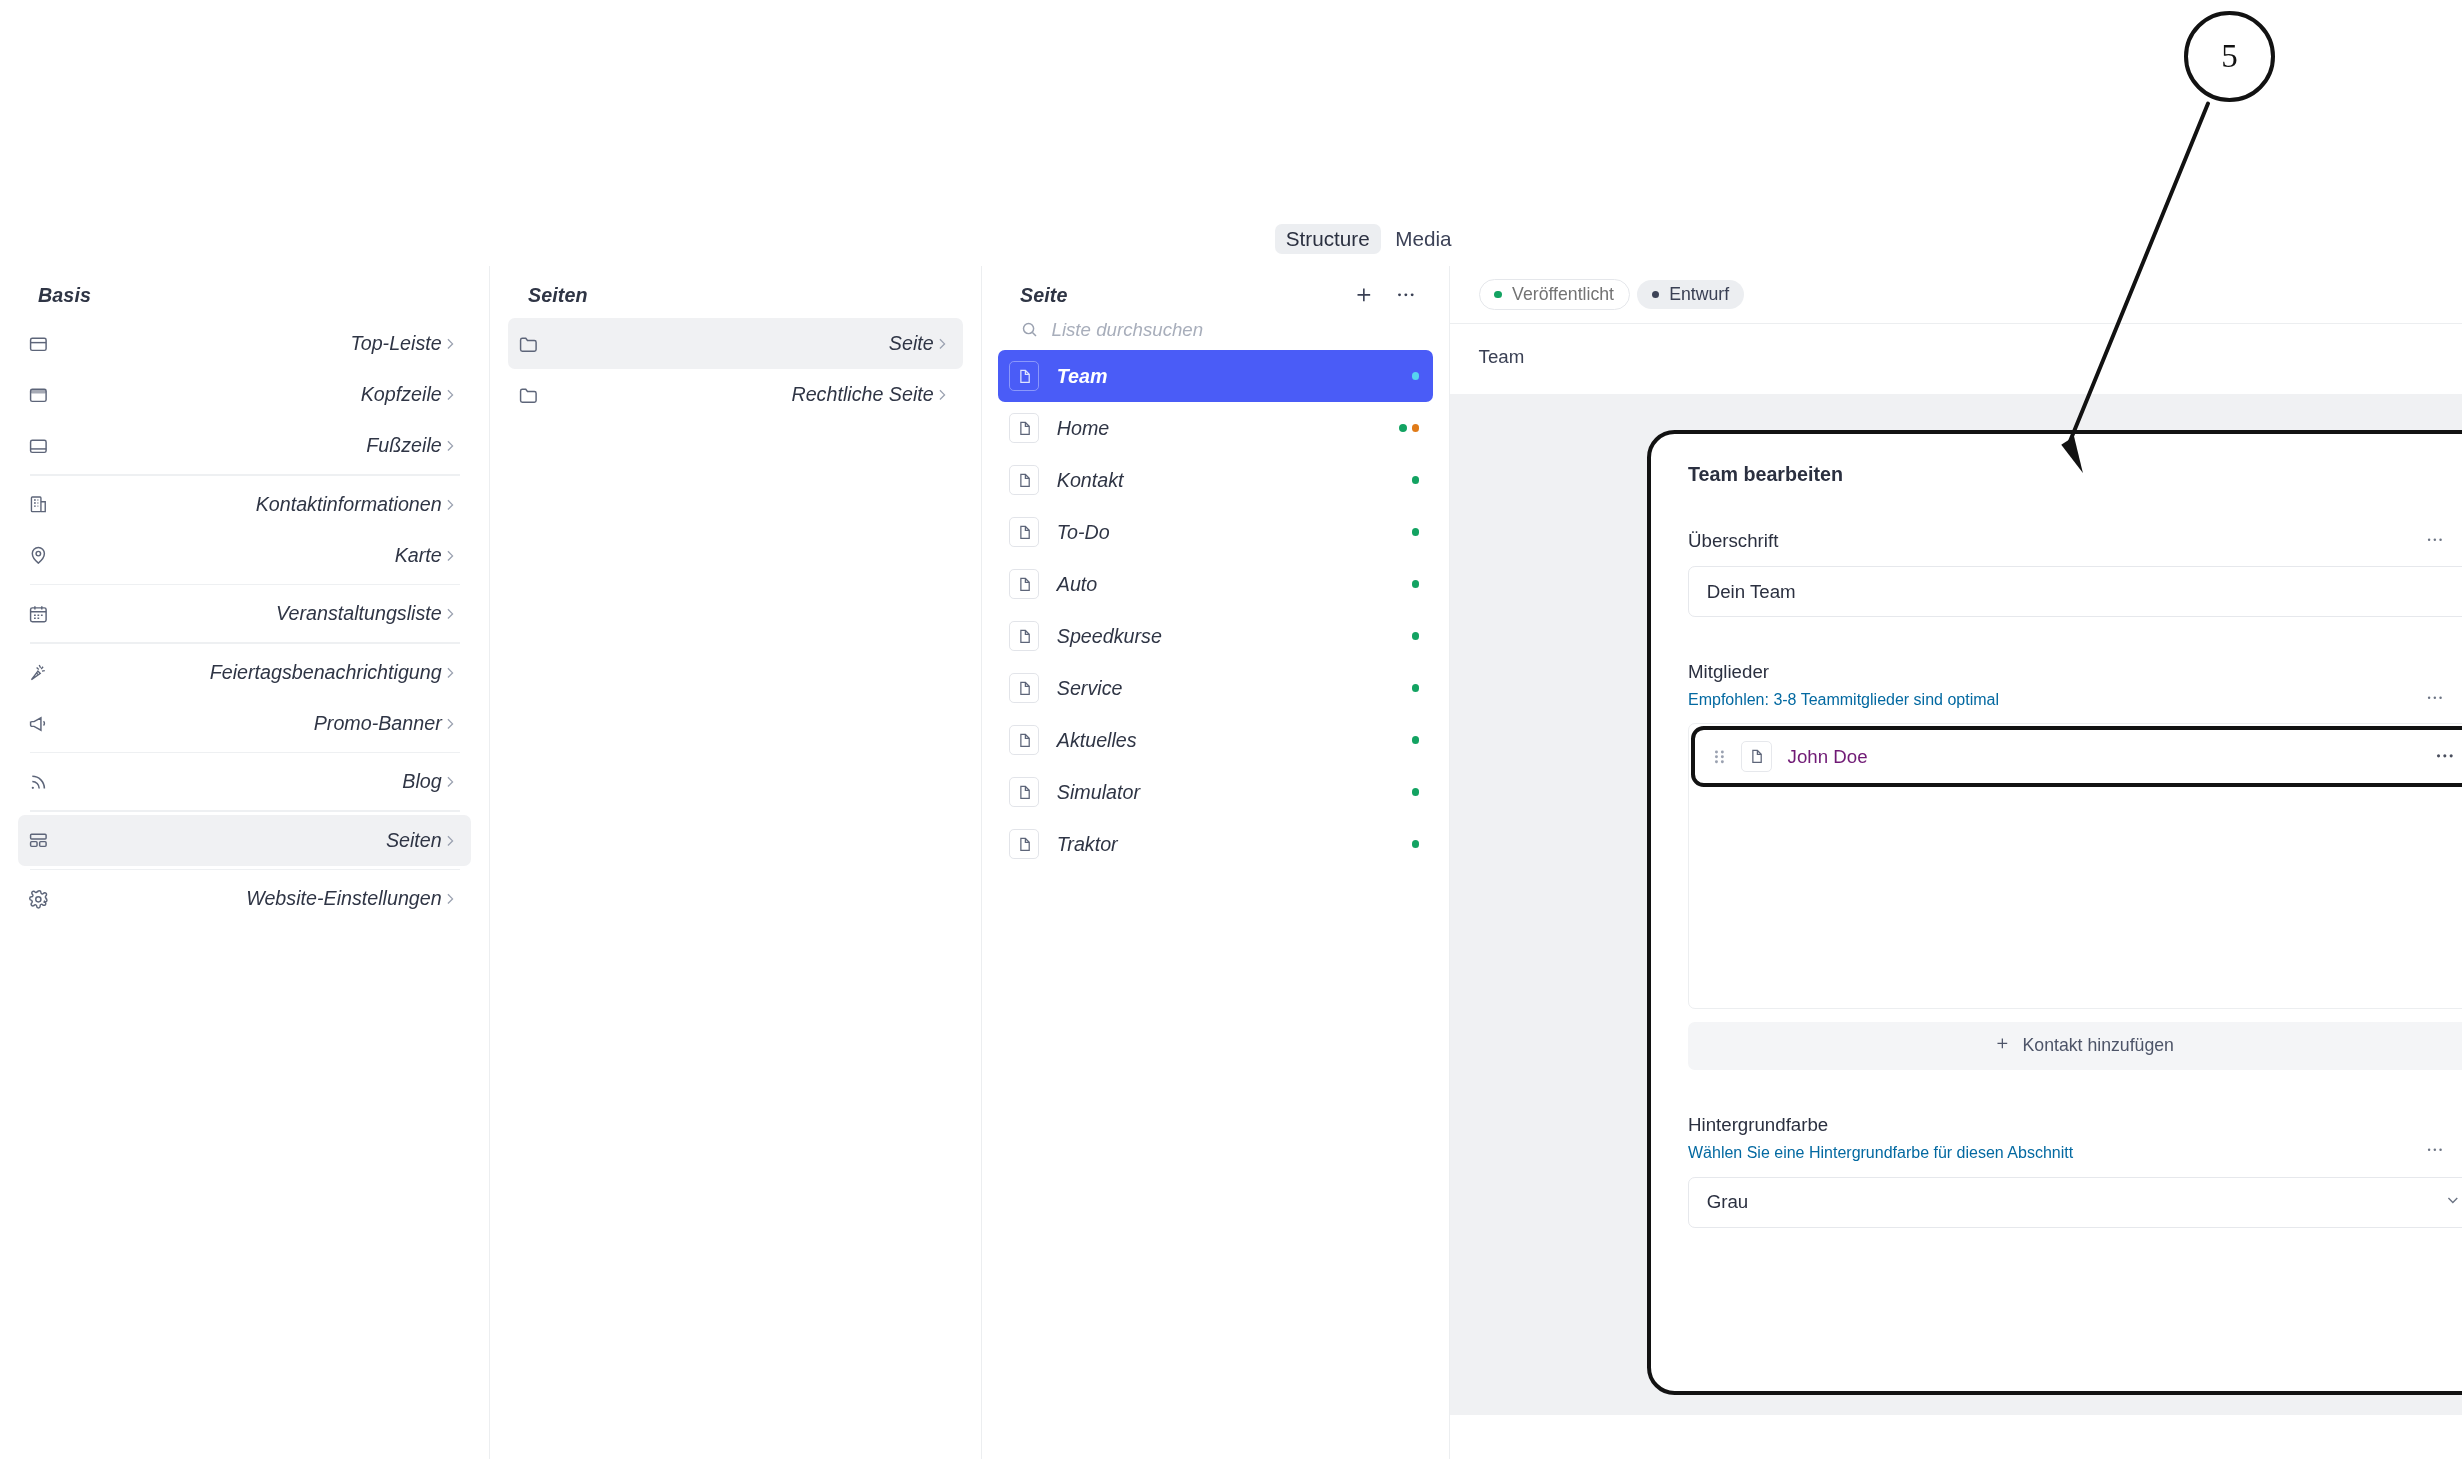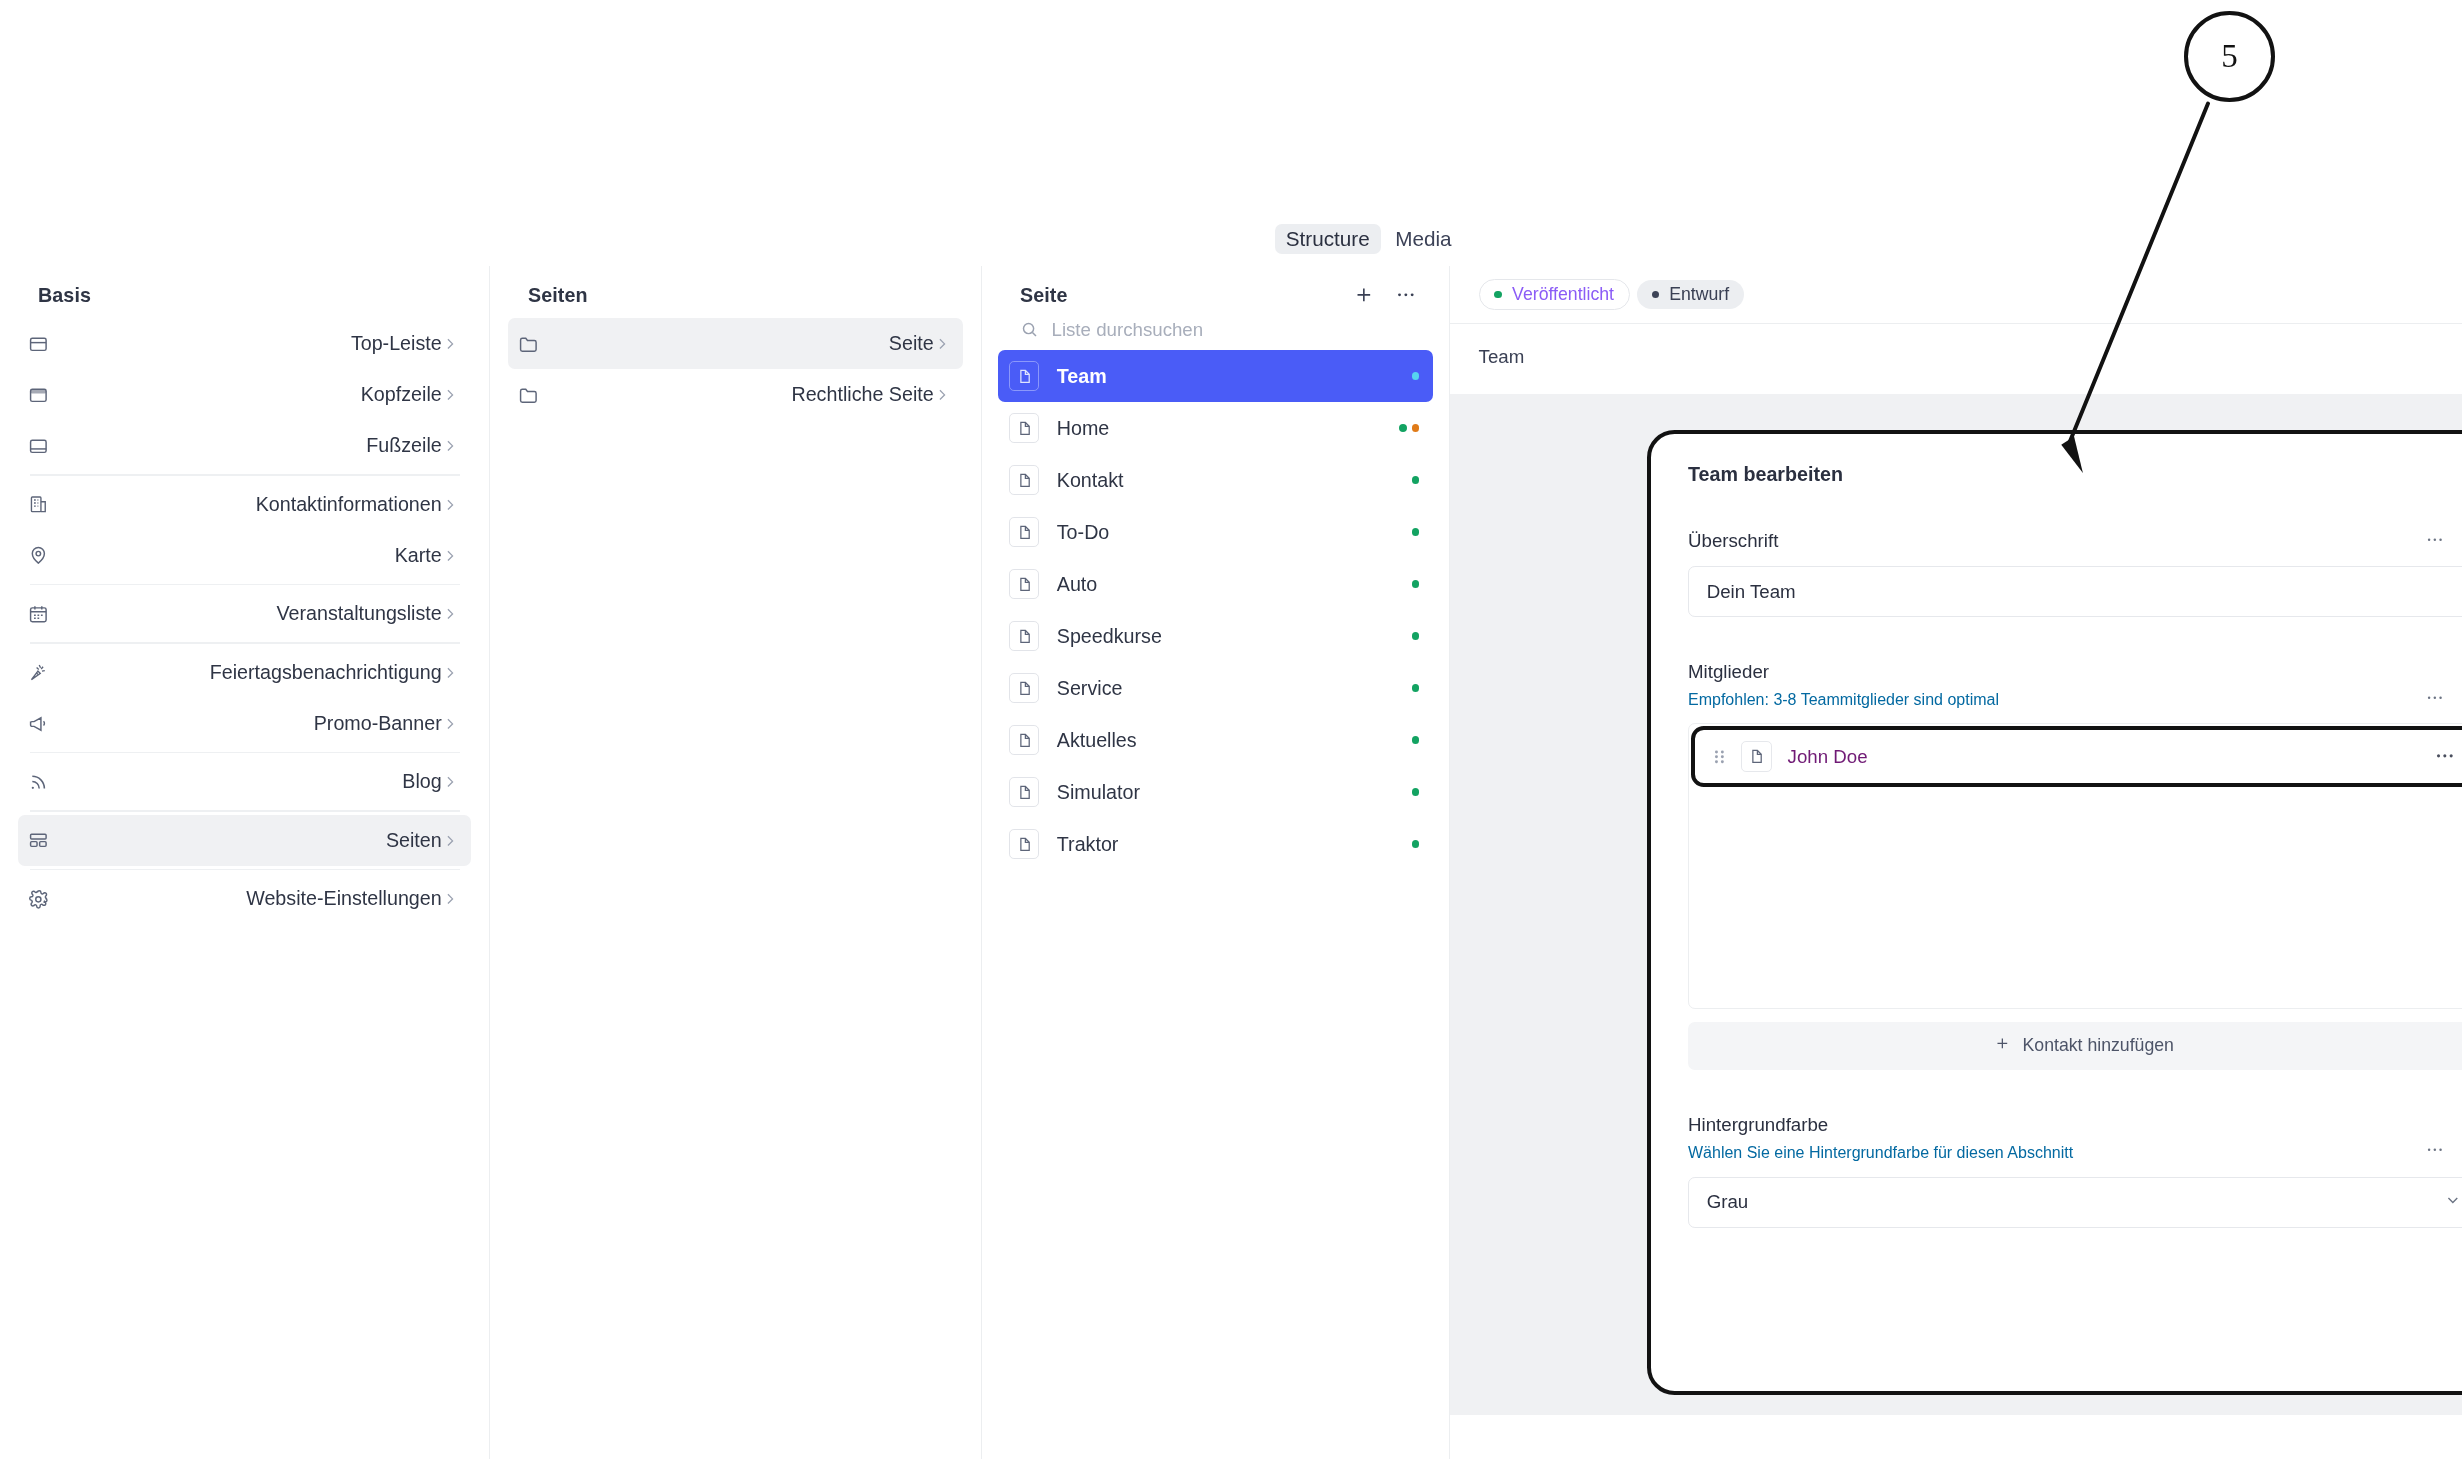--- a/index.html
+++ b/index.html
@@ -11,21 +11,21 @@
   }
   #app { position: relative; width: 3019px; height: 1484px; background:#fff; }
   .tabgroup { position:absolute; left:1275px; top:224px; display:flex; align-items:center; gap:3.9px; }
   .tabbtn {
     font-size:20.7px; color:#3c4257; font-weight:400;
     padding:4.9px 10.8px; border-radius:6.9px; line-height:1;
   }
   .tabbtn.active { background:#eceef1; color:#2b3040; }
 
   
-  .col { position:absolute; top:266px; bottom:25px; background:#fff; border-right:1.5px solid #eceef0; }
+  .col { position:absolute; top:266px; bottom:25px; background:#fff; border-right:1.5px solid #eceef0;font-style:italic; }
   #col-basis { left:0; width:490px; }
   #col-seiten { left:490px; width:492px; }
   #col-seite { left:982px; width:468px; }
 
   .col-title {
     font-size:19.7px; font-weight:700; color:#2f3545;
     padding:17.7px 0 0 38px; letter-spacing:0.1px;
   }
   .col-title-row { display:flex; align-items:center; justify-content:space-between; padding:17.7px 32.5px 0 38px; }
   .col-title-row .col-title { padding:0; }
@@ -65,21 +65,21 @@
   
   #content { position:absolute; left:1450px; top:266px; width:1268px; bottom:11.3px; background:#fff; }
   .content-head {
     height:58px; display:flex; align-items:center;
     padding:0 24.6px 0 28.6px; border-bottom:1.5px solid #eceef0;
   }
   .status-pill {
     display:flex; align-items:center; gap:9.8px;
     padding:5.9px 14.8px; border-radius:492px; font-size:17.7px; line-height:1;
   }
-  .status-pill.published { border:1px solid #e5e7eb; color:#8b5cf6; background:#fff; }
+  .status-pill.published { border:1px solid #e5e7eb; color:#737373; background:#fff; }
   .status-pill.draft { background:#eceef1; color:#3a4054; }
 
   .breadcrumb { padding:21.7px 0 0 28.6px; font-size:18.7px; color:#3a4054; }
 
   .canvas {
     position:absolute; left:0; right:0; top:128px; bottom:58px;
     background:#f0f1f3;
   }
 
   .content-foot {

